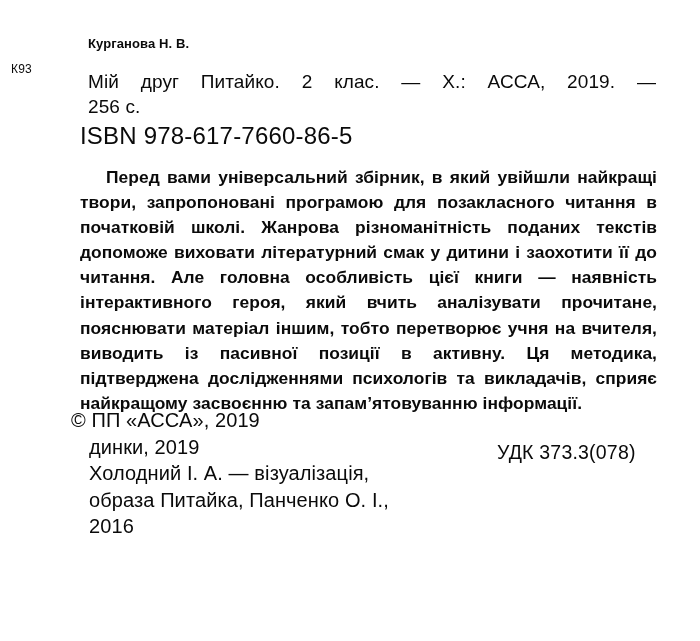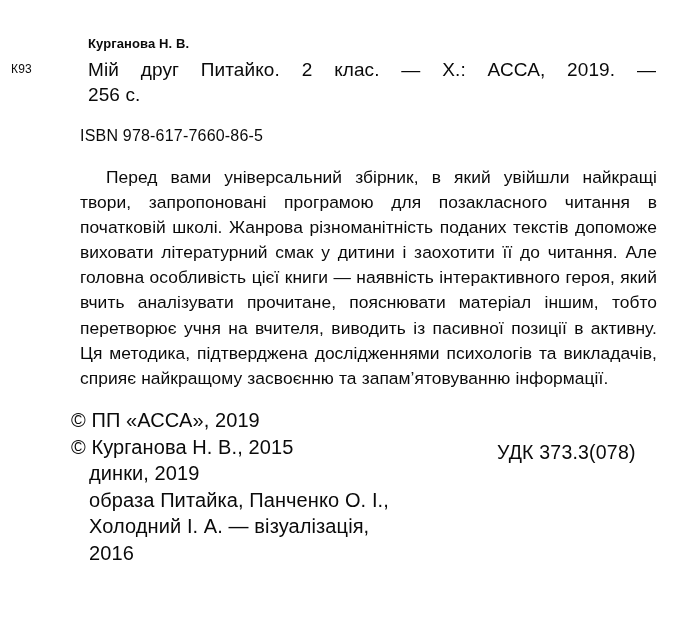--- a/index.html
+++ b/index.html
@@ -57,54 +57,55 @@
     letter-spacing: 0.1px;
     white-space: nowrap;
   }
 
   .cip-title {
     font-size: 19px;
     line-height: 25px;
     text-align: justify;
     text-align-last: justify;
     letter-spacing: 0.1px;
-    margin-top: 0px;
+    margin-top: 12px;
   }
 
   .cip-title-tail {
     font-size: 19px;
     line-height: 25px;
     letter-spacing: 0.1px;
     white-space: nowrap;
   }
 
   
   .isbn {
     position: absolute;
     left: 80px;
     top: 123px;
-    font-size: 16px;
+    font-size: 24px;
     line-height: 26px;
     letter-spacing: 0.2px;
     white-space: nowrap;
   }
 
   
   .annotation {
     position: absolute;
     left: 80px;
     top: 165px;
     width: 577px;
     font-size: 17.4px;
     line-height: 25.1px;
     text-align: justify;
     text-indent: 26px;
     letter-spacing: 0.05px;
     word-spacing: 0.2px;
     hyphens: manual;
+    font-weight: bold;
   }
 
   
   .imprint {
     position: absolute;
     left: 71px;
     top: 407px;
     width: 420px;
   }
 
@@ -145,22 +146,21 @@
       <div class="cip-title-tail">256 с.</div>
     </div>
   </div>
 
   <div class="isbn">ISBN 978-617-7660-86-5</div>
 
   <div class="annotation">Перед вами універсальний збірник, в який увійшли найкращі твори, запропоновані програмою для позакласного читання в початковій школі. Жанрова різноманітність поданих текстів допоможе виховати літературний смак у дитини і заохотити її до читання. Але головна особливість цієї книги — наявність інтерактивного героя, який вчить аналізувати прочитане, пояснювати матеріал іншим, тобто перетворює учня на вчителя, виводить із пасивної позиції в активну. Ця методика, підтверджена дослідженнями психологів та викладачів, сприяє найкращому засвоєнню та запам’ятовуванню інформації.</div>
 
   <div class="imprint">
     <span class="imprint-line">© ПП «АССА», 2019</span>
-    <span class="imprint-line">© Курганова Н. В., 2015</span>
     <span class="imprint-line cont">динки, 2019</span>
+    <span class="imprint-line cont">Холодний І. А. — візуалізація,</span>
     <span class="imprint-line cont">образа Питайка, Панченко О. І.,</span>
-    <span class="imprint-line cont">Холодний І. А. — візуалізація,</span>
     <span class="imprint-line cont">2016</span>
   </div>
 
   <div class="udc">УДК 373.3(078)</div>
 
 </div>
 
 </body></html>

